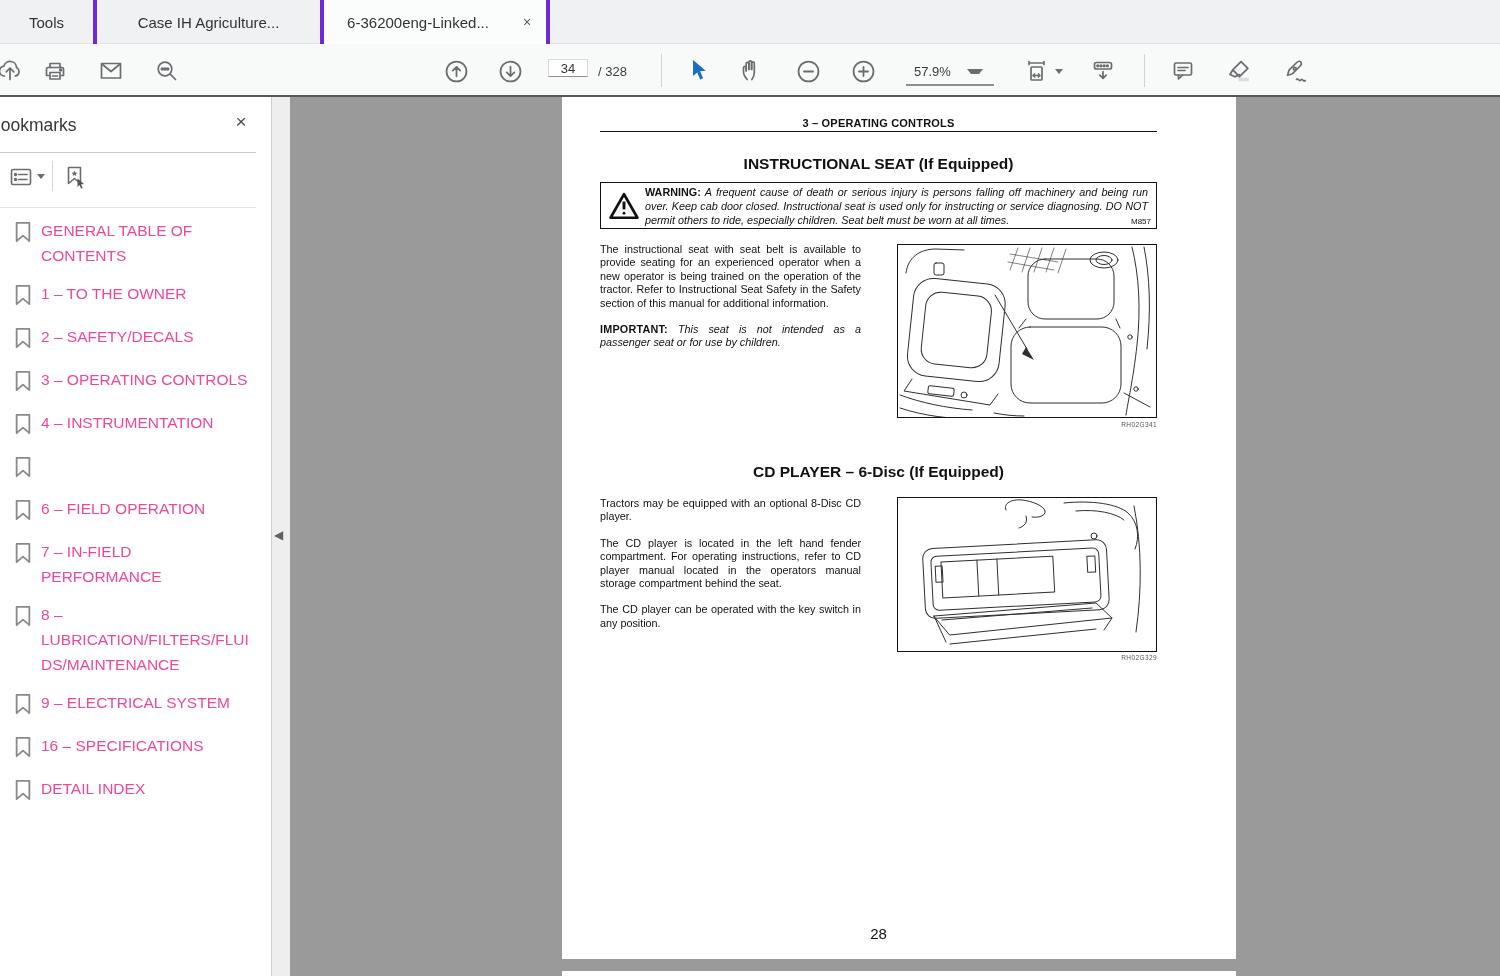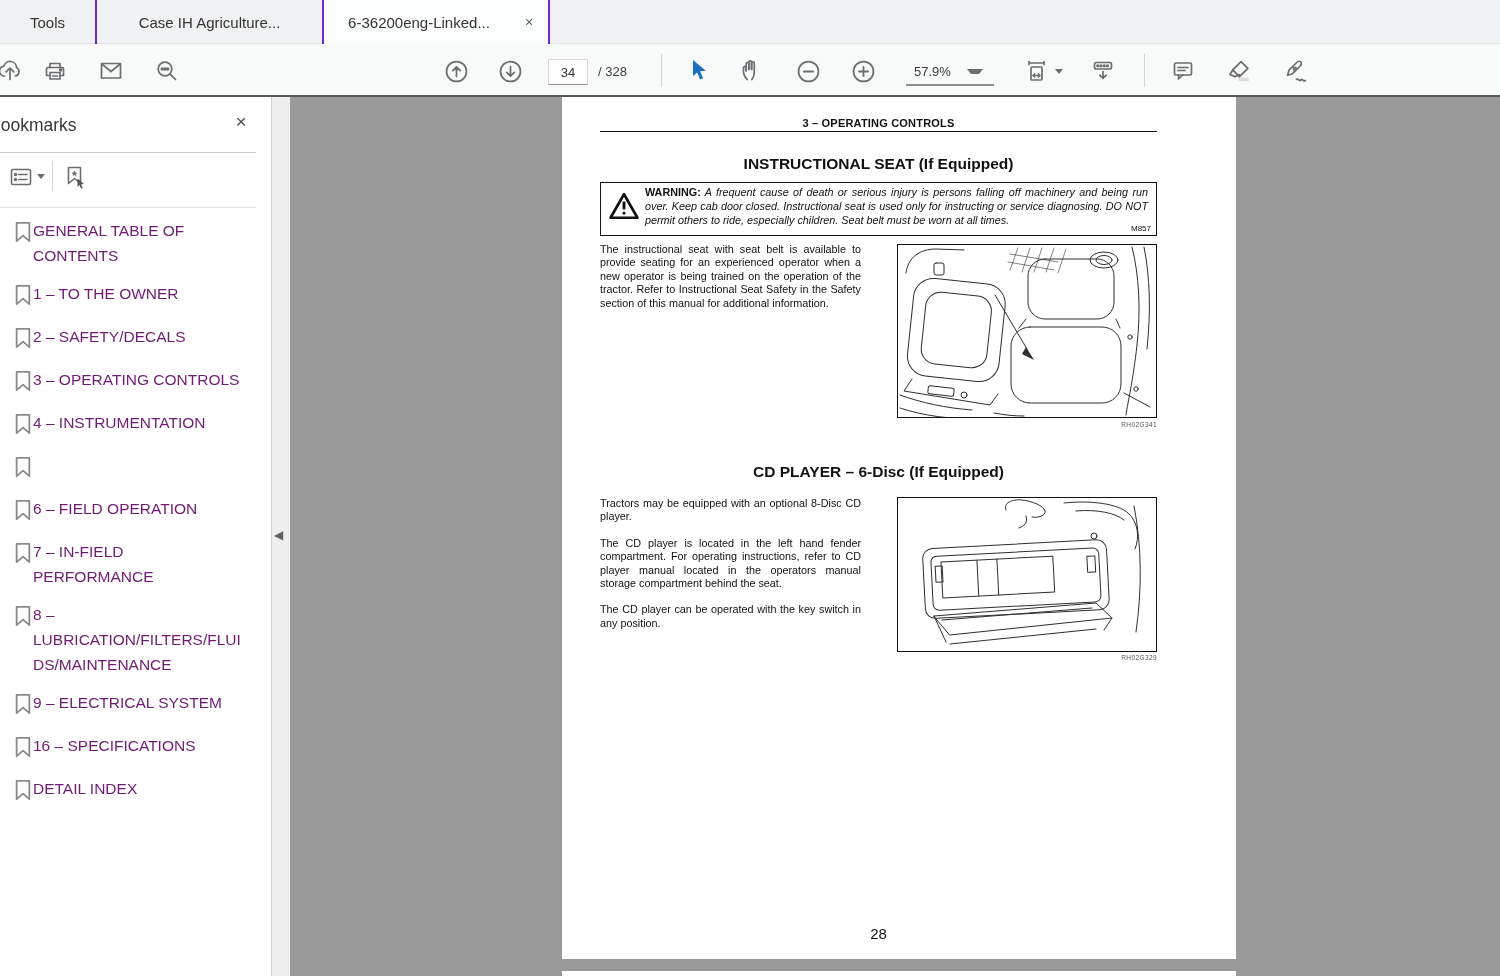--- a/index.html
+++ b/index.html
@@ -1,32 +1,32 @@
 <!DOCTYPE html>
 <html><head>
 <meta charset="utf-8">
 <style>
   *{box-sizing:border-box;margin:0;padding:0}
   html,body{width:1500px;height:976px;overflow:hidden}
   body{font-family:"Liberation Sans",sans-serif;background:#fff;position:relative}
 
   
   .tabbar{position:absolute;left:0;top:0;width:1500px;height:44px;background:#f0f1f2;border-bottom:1px solid #e3e3e3;display:flex}
-  .tab{height:44px;display:flex;align-items:center;justify-content:center;font-size:15px;color:#333;border-right:2px solid #6d28d9;cursor:default;position:relative}
+  .tab{height:44px;display:flex;align-items:center;justify-content:center;font-size:15px;color:#333;border-right:4px solid #6d28d9;cursor:default;position:relative}
   .tab-tools{width:97px}
   .tab-doc1{width:227px}
   .tab-active{width:226px;background:#fbfcfc;padding-right:34px}
   .tab-close{position:absolute;right:10px;top:13px;width:18px;height:18px;font-size:14px;line-height:18px;text-align:center;color:#5a5a5a}
 
   
   .toolbar{position:absolute;top:44px;left:0;width:1500px;height:53px;background:#f8f9f9;border-bottom:2px solid #55575a}
   .tbtn{position:absolute;top:12px;width:30px;height:30px;display:flex;align-items:center;justify-content:center}
   .tbtn svg{stroke:#6b6d70;fill:none;stroke-width:1.7;stroke-linecap:round;stroke-linejoin:round}
   .tsep{position:absolute;top:10px;width:1px;height:33px;background:#d2d2d2}
-  .pagebox{position:absolute;left:548px;top:15px;width:40px;height:26px;border:1px solid #d8d8d8;border-bottom:1px solid #8f8f8f;background:#fff;text-align:center;font-size:13px;color:#333;border-radius:1px;font-family:"Liberation Sans",sans-serif}
+  .pagebox{position:absolute;left:548px;top:15px;width:40px;height:18px;border:1px solid #d8d8d8;border-bottom:1px solid #8f8f8f;background:#fff;text-align:center;font-size:13px;color:#333;border-radius:1px;font-family:"Liberation Sans",sans-serif}
   .pagetotal{position:absolute;left:598px;top:15px;height:26px;line-height:26px;font-size:13px;color:#3c3c3c}
   .zoombox{position:absolute;left:906px;top:14px;width:88px;height:28px;border-bottom:2px solid #8f9091;display:flex;align-items:center}
   .zoombox span{font-size:13px;color:#3c3c3c;padding-left:8px}
   .caret{width:0;height:0;border-left:4px solid transparent;border-right:4px solid transparent;border-top:5px solid #6b6d70;display:inline-block}
   .zoombox .caret{margin-left:16px}
   .fitcaret{position:absolute;left:1055px;top:25px}
 
   
   .sidebar{position:absolute;left:0;top:97px;width:272px;height:879px;background:#fff;border-right:1px solid #cfcfcf}
   .sb-title{position:absolute;left:-11px;top:18px;font-size:17.5px;color:#383838;white-space:nowrap}
@@ -34,35 +34,35 @@
   .sb-div1{position:absolute;left:0;top:55px;width:256px;height:1px;background:#c9c9c9}
   .sb-div2{position:absolute;left:0;top:110px;width:256px;height:1px;background:#e4e4e4}
   .sb-opt{position:absolute;top:66px;width:30px;height:28px;display:flex;align-items:center;justify-content:center}
   .sb-opt svg{stroke:#6b6d70;fill:none;stroke-width:1.6;stroke-linecap:round;stroke-linejoin:round}
   .sb-optcaret{position:absolute;left:37px;top:77px}
   .sb-vsep{position:absolute;left:52px;top:64px;width:1px;height:30px;background:#d6d6d6}
   .bm-list{position:absolute;left:0;top:121px;width:264px}
   .bm-item{display:flex;align-items:flex-start;margin-bottom:13px;cursor:default}
   .bm-icon{flex:none;margin-left:13px;margin-top:2px}
   .bm-icon svg{stroke:#8a8a8a;fill:none;stroke-width:2;stroke-linejoin:round}
-  .bm-label{width:214px;font-size:15.5px;line-height:25px;color:#701a75;overflow-wrap:break-word}
+  .bm-label{margin-left:8px;width:214px;font-size:15.5px;line-height:25px;color:#ec4899;overflow-wrap:break-word}
 
   .strip{position:absolute;left:272px;top:97px;width:18px;height:879px;background:#eeeeef}
   .collapse{position:absolute;left:274px;top:528px;font-size:12px;color:#5f6163}
 
   
   .docarea{position:absolute;left:290px;top:97px;width:1210px;height:879px;background:#9a9a9a}
   .pdfpage{position:absolute;left:272px;top:0;width:674px;height:862px;background:#fff;color:#111}
   .pdfpage2{position:absolute;left:272px;top:874px;width:674px;height:5px;background:#fff}
   .ph-header{position:absolute;left:38px;top:20px;width:557px;text-align:center;font-size:11px;font-weight:bold;letter-spacing:.2px}
   .ph-rule{position:absolute;left:38px;top:34px;width:557px;border-top:1.6px solid #111}
   .sec-title{position:absolute;left:38px;width:557px;text-align:center;font-size:15.5px;font-weight:bold}
   .t1{top:58px}
   .t2{top:366px}
-  .warnbox{position:absolute;left:38px;top:85px;width:557px;height:54px;border:1.6px solid #111}
+  .warnbox{position:absolute;left:38px;top:85px;width:557px;height:47px;border:1.6px solid #111}
   .warn-tri{position:absolute;left:7px;top:9px}
   .warn-text{position:absolute;left:44px;top:3px;right:8px;font-size:10.8px;line-height:13.8px;font-style:italic;text-align:justify}
   .warn-label{font-weight:bold;font-style:normal}
   .warn-code{position:absolute;right:5px;bottom:2px;font-size:8px;font-style:normal}
   .coltext{position:absolute;left:38px;width:261px;font-size:10.8px;line-height:13.4px;text-align:justify}
   .c1{top:146px}
   .c2{top:400px}
   .coltext p{margin:0 0 13px}
   .imp{margin-top:1px}
   .imp-label{font-weight:bold;letter-spacing:.2px}
@@ -326,20 +326,24 @@
         </svg>
         <div class="warn-text">
           <span class="warn-label">WARNING:</span>
           <span>A frequent cause of death or serious injury is persons falling off machinery and being run over. Keep cab door closed. Instructional seat is used only for instructing or service diagnosing. DO NOT permit others to ride, especially children. Seat belt must be worn at all times.</span>
         </div>
         <span class="warn-code">M857</span>
       </div>
 
       <div class="coltext c1">
         <p>The instructional seat with seat belt is available to provide seating for an experienced operator when a new operator is being trained on the operation of the tractor. Refer to Instructional Seat Safety in the Safety section of this manual for additional information.</p>
+        <p class="imp">
+          <span class="imp-label">IMPORTANT:</span>
+          <span class="imp-body">This seat is not intended as a passenger seat or for use by children.</span>
+        </p>
       </div>
 
       <div class="figbox f1">
         <svg width="258" height="172" viewBox="0 0 258 172">
           <path d="M8 28C10 12 22 4 38 4l28 1"></path>
           <rect x="36" y="18" width="10" height="12" rx="2"></rect>
           <g transform="rotate(6 58 88)">
             <rect x="12" y="36" width="92" height="98" rx="20"></rect>
             <rect x="25" y="49" width="66" height="72" rx="15"></rect>
           </g>

